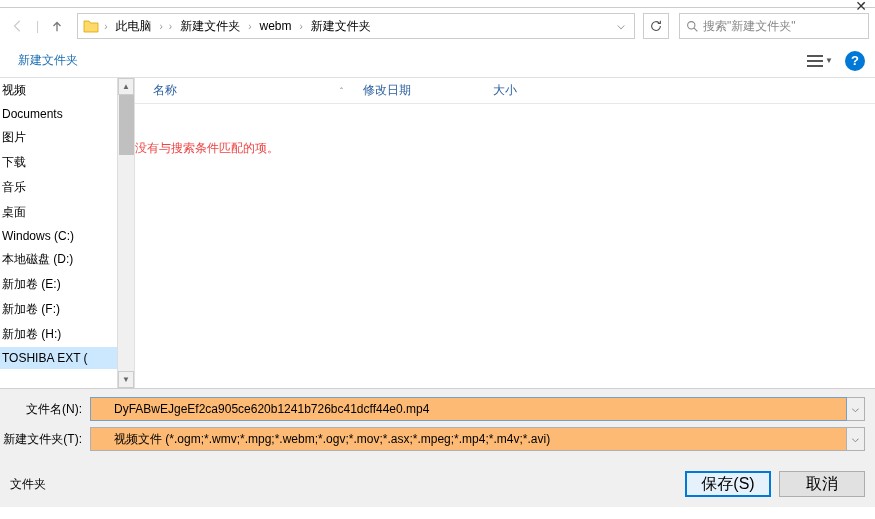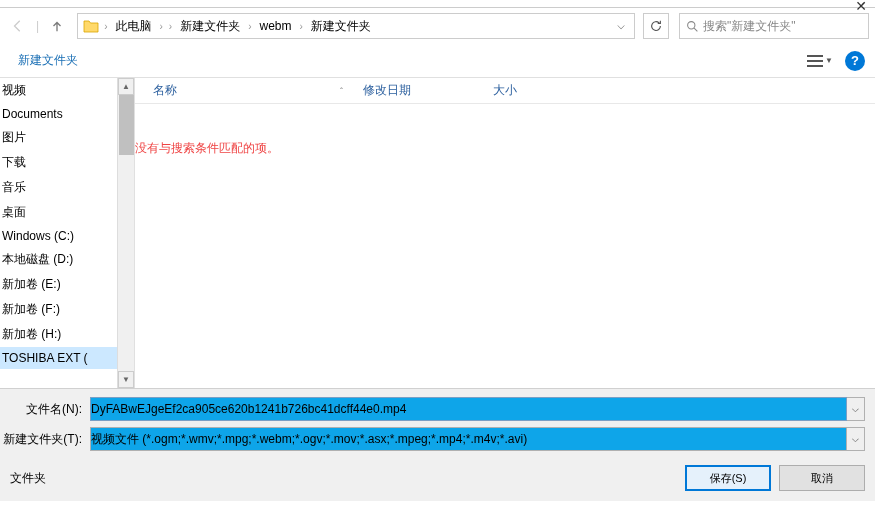--- a/index.html
+++ b/index.html
@@ -52,29 +52,29 @@
     .col-h.name { width: 210px; }
     .col-h.date { width: 130px; }
     .col-h.type { width: 130px; }
     .col-h.size { width: 80px; }
     .sort-ind { font-size: 9px; color: #888; margin-left: auto; margin-right: 20px; }
     .empty-msg { text-align: left; color: #ef4444; margin-top: 36px; }
     
     .bottom-area { border-top: 1px solid #d0d0d0; background: #f0f0f0; padding: 8px 10px 10px 0; }
     .form-row { display: flex; align-items: center; margin-bottom: 6px; }
     .form-label { width: 90px; text-align: right; padding-right: 8px; }
-    .text-input { flex: 1; height: 24px; border: 1px solid #7a9fc4; background: #0ea5e9; padding: 0 0; font-family: inherit; font-size: 12px; outline: none; }
+    .text-input { flex: 1; height: 24px; border: 1px solid #7a9fc4; background: #fdba74; padding: 0 23px; font-family: inherit; font-size: 12px; outline: none; }
     .combo-wrap { flex: 1; position: relative; display: flex; }
     .combo-drop { width: 18px; border: 1px solid #b0b0b0; border-left: none; background: #efefef; display: flex; align-items: center; justify-content: center; font-size: 9px; color: #555; cursor: pointer; }
     .combo-input { border-color: #b0b0b0; }
     
-    .button-row { display: flex; align-items: center; margin-top: 14px; padding-left: 2px; }
+    .button-row { display: flex; align-items: center; margin-top: 20px; padding-left: 2px; }
     .folders-btn { padding: 4px 8px; cursor: pointer; }
     .btn-group { margin-left: auto; display: flex; gap: 8px; }
-    .btn { width: 86px; height: 26px; border: 1px solid #adadad; background: #e1e1e1; cursor: pointer; font-family: inherit; font-size: 11px; }
+    .btn { width: 86px; height: 26px; border: 1px solid #adadad; background: #e1e1e1; cursor: pointer; font-family: inherit; font-size: 16px; }
     .btn.primary { border: 2px solid #0078d7; background: #e5f1fb; }
   </style>
 </head>
 <body>
 
 <div class="titlebar">
   <span class="close-x">✕</span>
 </div>
 
 <div class="nav-row">

